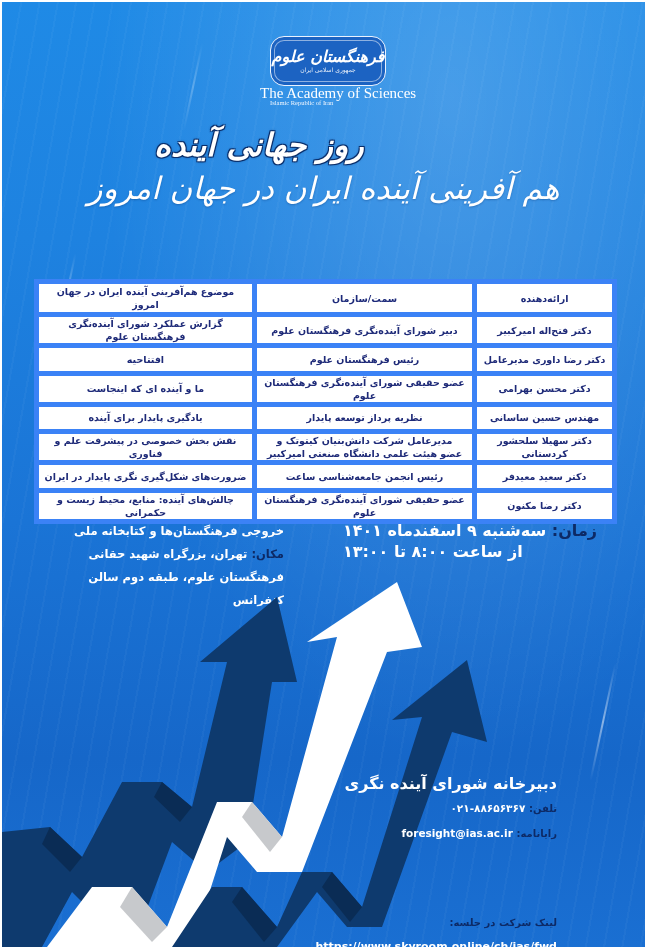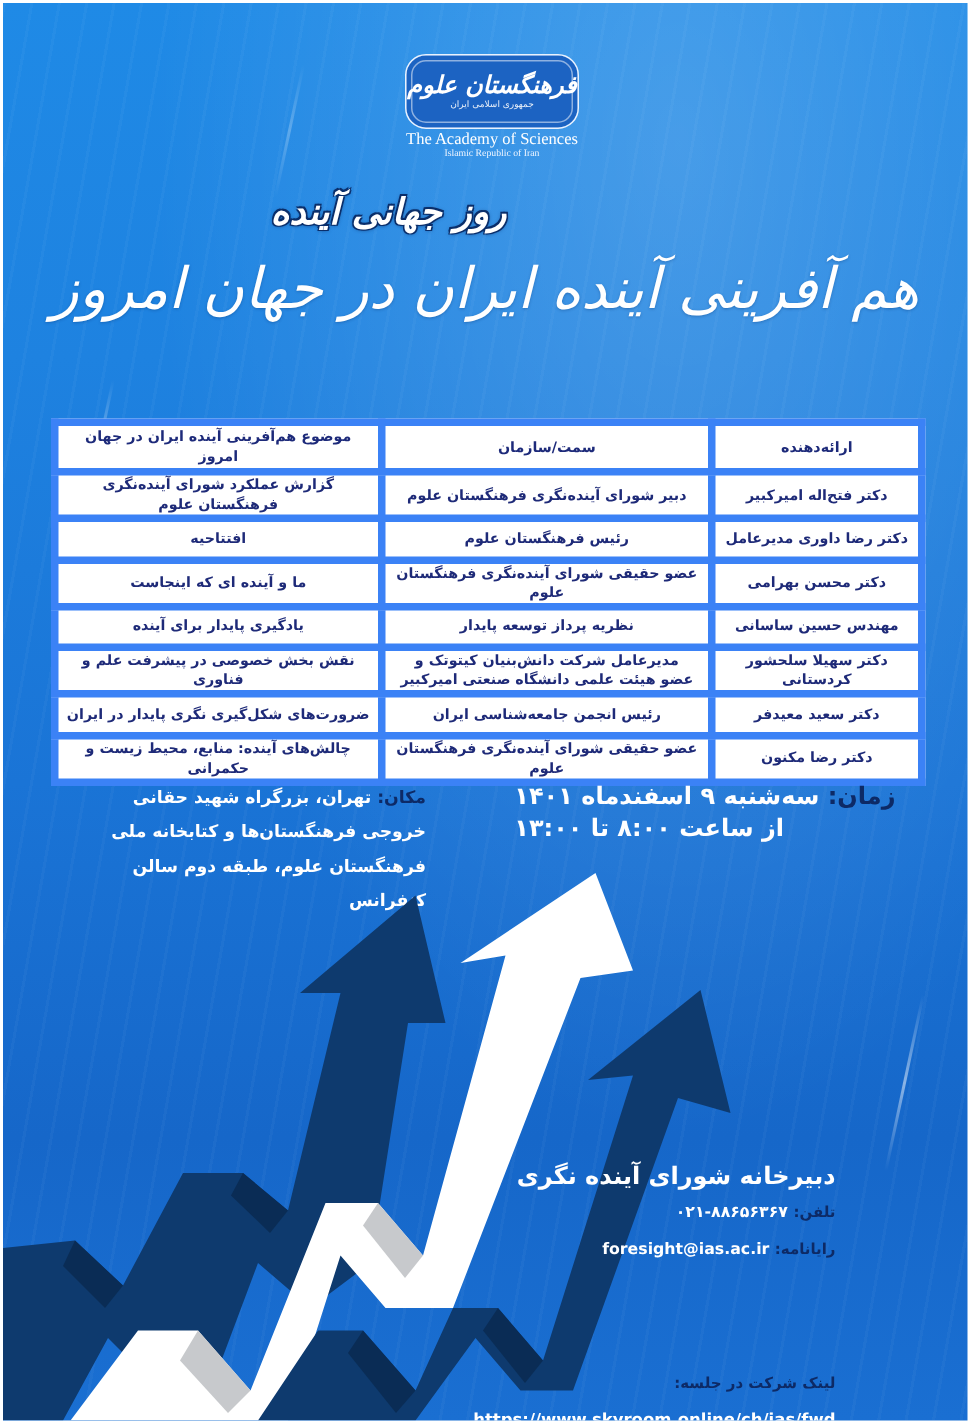--- a/index.html
+++ b/index.html
@@ -13,40 +13,40 @@
     .poster::before {
       content: ""; position: absolute; inset: 0;
       background:
         radial-gradient(ellipse at 70% 10%, rgba(255,255,255,0.18), rgba(255,255,255,0) 55%),
         repeating-linear-gradient(100deg, rgba(255,255,255,0.03) 0 2px, rgba(255,255,255,0) 2px 18px);
       pointer-events: none;
     }
     .streak { position: absolute; width: 2px; background: linear-gradient(180deg, rgba(255,255,255,0), rgba(255,255,255,0.5), rgba(255,255,255,0)); transform: rotate(12deg); }
 
     
-    .logo { position: absolute; left: 268px; top: 34px; width: 116px; height: 70px; text-align: center; }
+    .logo { position: absolute; left: 268px; top: 34px; width: 116px; height: 70px; }
     .logo-badge {
       width: 116px; height: 50px; margin: 0 auto; border: 1.5px solid #e9f2ff; border-radius: 14px;
       background: #1c63c2; color: #fff; display: flex; flex-direction: column; align-items: center; justify-content: center;
       box-shadow: inset 0 0 0 3px #1c63c2, inset 0 0 0 4px rgba(255,255,255,0.5);
     }
     .logo-fa { font-family: "DejaVu Serif", serif; font-size: 16px; font-style: italic; font-weight: bold; line-height: 18px; direction: rtl; }
     .logo-fa-sub { font-family: "DejaVu Serif", serif; font-size: 6px; line-height: 8px; direction: rtl; opacity: 0.9; }
-    .logo-en { font-family: "Liberation Serif", serif; font-size: 11px; color: #fff; line-height: 11px; margin-top: 2px; white-space: nowrap; margin-left: -10px; margin-right: -10px; }
+    .logo-en { font-family: "Liberation Serif", serif; font-size: 15px; color: #fff; line-height: 11px; margin-top: 2px; white-space: nowrap; margin-left: -10px; margin-right: -10px; }
     .logo-en-sub { font-family: "Liberation Serif", serif; font-size: 6.5px; color: #f0f6ff; line-height: 8px; white-space: nowrap; }
 
     
     .subtitle {
       position: absolute; left: 0; width: 514px; top: 124px; text-align: center; direction: rtl;
-      font-family: "DejaVu Serif", serif; font-style: italic; font-weight: bold; font-size: 24px; color: #fff;
+      font-family: "DejaVu Serif", serif; font-style: italic; font-weight: bold; font-size: 32px; color: #fff;
       text-shadow: 0 0 3px #0b2f6b, 1px 1px 0 #0b2f6b, -1px -1px 0 #0b2f6b, 1px -1px 0 #0b2f6b, -1px 1px 0 #0b2f6b;
     }
     .title {
       position: absolute; left: 0; width: 643px; top: 168px; text-align: center; direction: rtl;
-      font-family: "DejaVu Serif", serif; font-style: italic; font-size: 38px; color: #fff; letter-spacing: 0px;
+      font-family: "DejaVu Serif", serif; font-style: italic; font-size: 31px; color: #fff; letter-spacing: 0px;
       text-shadow: 0 1px 2px rgba(0,40,100,0.3);
     }
 
     
     .schedule { position: absolute; left: 32px; top: 277px; width: 583px; border-collapse: collapse; direction: rtl; background: #fff; }
     .schedule td, .schedule th {
       border: 5px solid #3b82f6; color: #1e2a78; font-size: 9.5px; font-weight: bold; text-align: center; vertical-align: middle; padding: 0 4px; line-height: 13px;
     }
     .schedule th { height: 33px; color: #1d2a7a; }
     .schedule td { height: 27.5px; }
@@ -123,45 +123,45 @@
     <tr class="tall">
       <td>دکتر سهیلا سلحشور کردستانی</td>
       <td>
         <div>مدیرعامل شرکت دانش‌بنیان کیتوتک و</div>
         <div>عضو هیئت علمی دانشگاه صنعتی امیرکبیر</div>
       </td>
       <td>نقش بخش خصوصی در پیشرفت علم و فناوری</td>
     </tr>
     <tr>
       <td>دکتر سعید معیدفر</td>
-      <td>رئیس انجمن جامعه‌شناسی ایران</td>
+      <td>رئیس انجمن جامعه‌شناسی ساعت</td>
       <td>ضرورت‌های شکل‌گیری نگری پایدار در ایران</td>
     </tr>
     <tr>
       <td>دکتر رضا مکنون</td>
       <td>عضو حقیقی شورای آینده‌نگری فرهنگستان علوم</td>
       <td>چالش‌های آینده: منابع، محیط زیست و حکمرانی</td>
     </tr>
   </tbody>
     </table>
 
   <div class="info time-block">
     <div>
       <span class="label-dark">زمان:</span>
       <span>سه‌شنبه ۹ اسفندماه ۱۴۰۱</span>
     </div>
     <div>از ساعت ۸:۰۰ تا ۱۳:۰۰</div>
   </div>
 
   <div class="info venue-block">
+    <div>خروجی فرهنگستان‌ها و کتابخانه ملی</div>
     <div>
       <span class="label-dark">مکان:</span>
       <span>تهران، بزرگراه شهید حقانی</span>
     </div>
-    <div>خروجی فرهنگستان‌ها و کتابخانه ملی</div>
     <div>فرهنگستان علوم، طبقه دوم سالن کنفرانس</div>
   </div>
 
   <svg class="arrows" viewBox="0 0 643 365">
 
     <polygon points="0,300 0,250 48,245 80,275 120,200 160,200 190,225 225,80 198,80 275,15 295,100 270,100 245,260 205,290 170,260 140,340 100,340 70,310 40,365 0,365" fill="#0e3a6e"></polygon>
     <polygon points="48,245 80,275 68,290 40,262" fill="#0a2c55"></polygon>
     <polygon points="160,200 190,225 178,240 152,215" fill="#0a2c55"></polygon>
 
     <polygon points="45,365 90,305 130,305 165,345 215,220 250,220 280,255 335,55 305,60 395,0 420,65 385,70 300,290 255,290 225,255 190,365" fill="#ffffff"></polygon>

